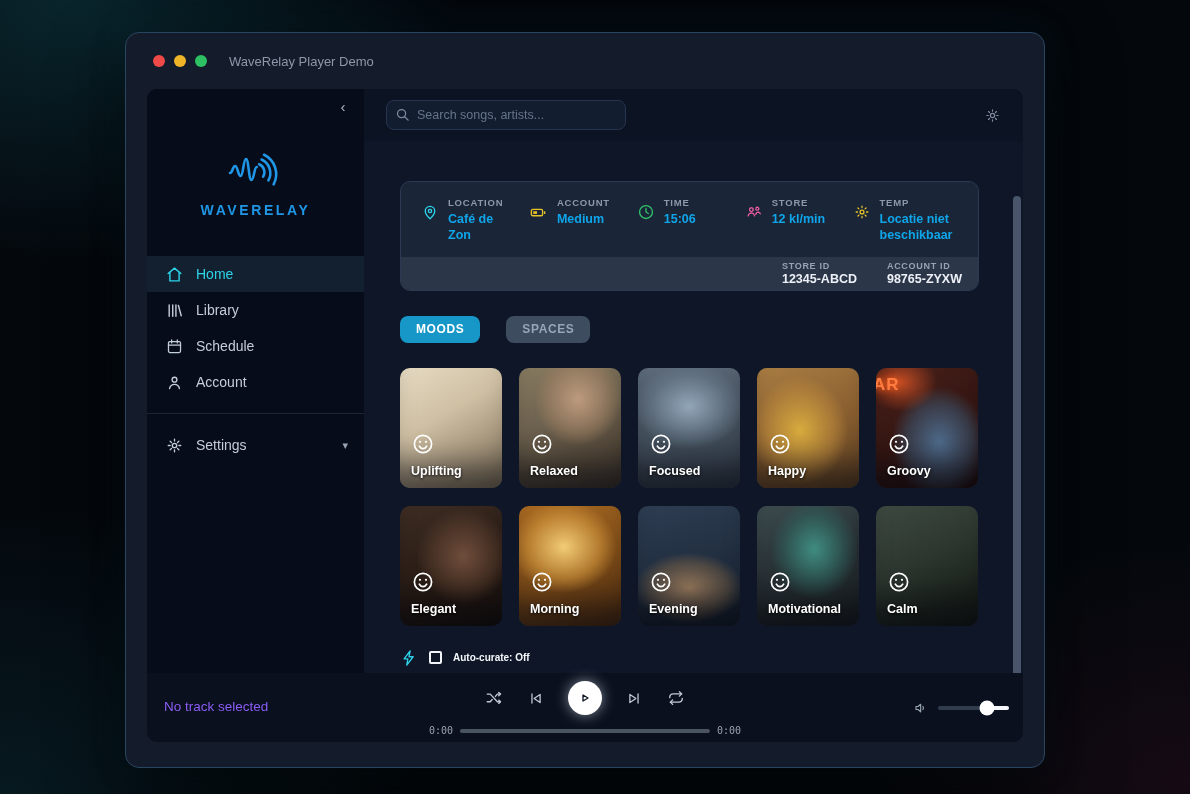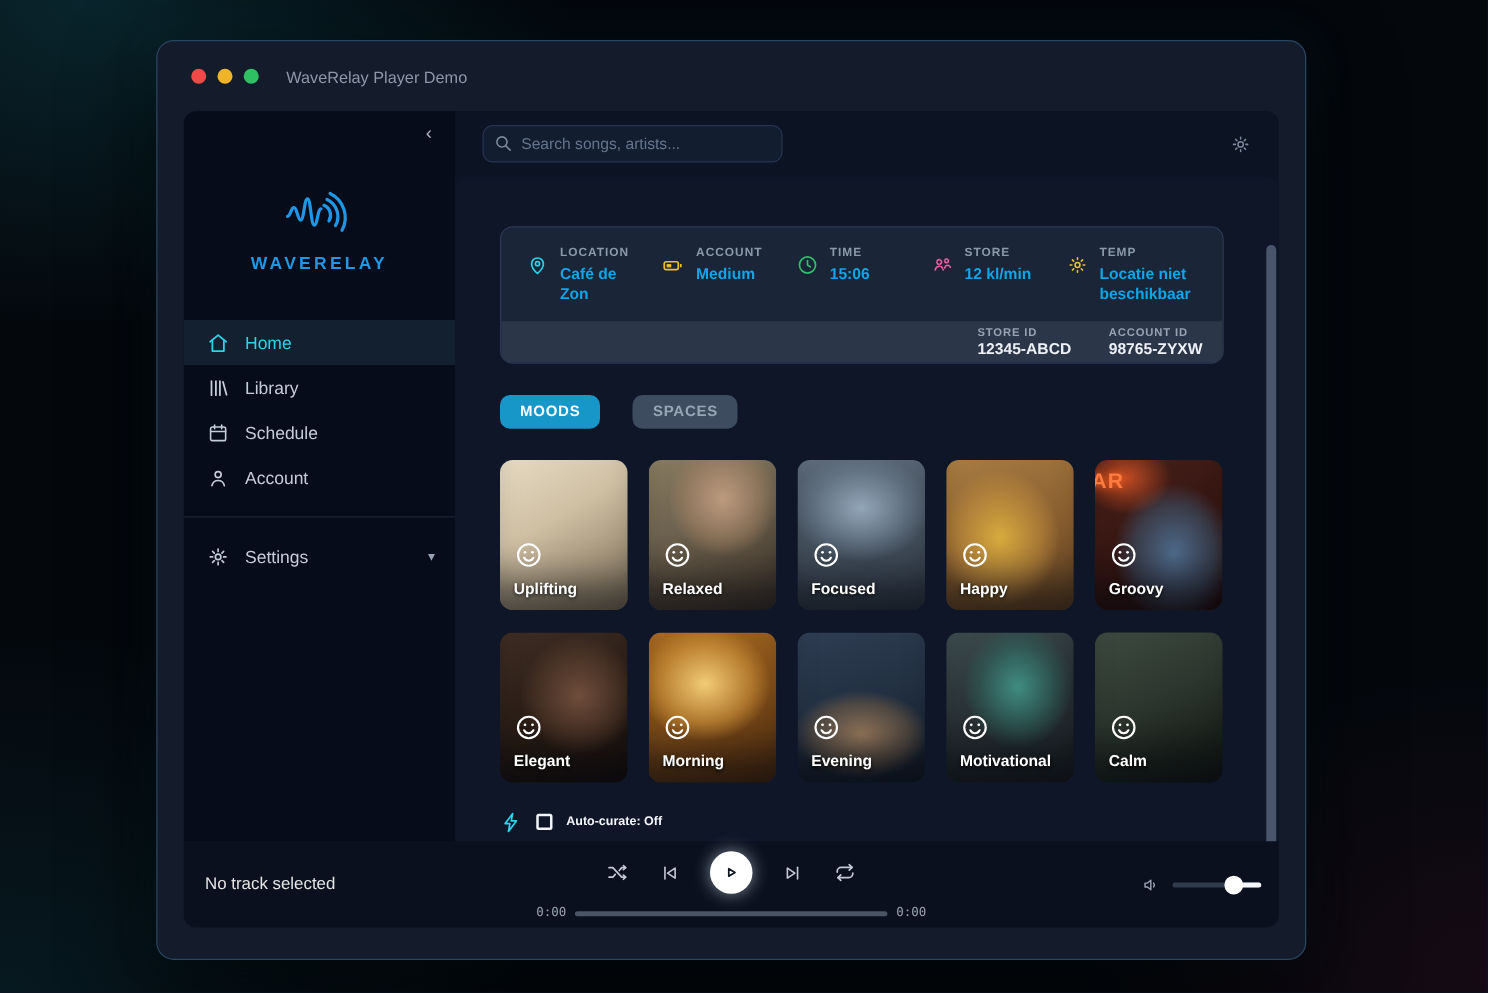--- a/index.html
+++ b/index.html
@@ -96,21 +96,21 @@
                linear-gradient(165deg,#2e3d52 0%,#223042 45%,#131b27 100%); }
   .m-motivational { background:radial-gradient(56px 64px at 56% 36%,#3f8c81 0%,rgba(46,96,90,.55) 55%,transparent 78%),
                     linear-gradient(160deg,#3c4b4e 0%,#272f33 50%,#171c1f 100%); }
   .m-calm { background:linear-gradient(155deg,#3d4940 0%,#2c362e 45%,#1a211b 78%,#121712 100%); }
   
   .autocurate { margin-top:23px; display:flex; align-items:center; gap:11px; }
   .ac-checkbox { width:13px; height:13px; border:2px solid #f2f5f9; border-radius:2px; background:transparent; cursor:pointer; }
   .ac-label { color:#f4f7fa; font-size:10px; font-weight:bold; }
   
   .player { height:69px; background:#0a101e; position:relative; flex:none; }
-  .track-status { position:absolute; left:17px; top:26px; font-size:13.5px; color:#e5e5e5; }
+  .track-status { position:absolute; left:17px; top:26px; font-size:13.5px; color:#8b5cf6; }
   .controls { position:absolute; left:50%; top:8px; transform:translateX(-50%); display:flex; align-items:center; gap:24px; }
   .ctl-btn { color:#c3cbd8; display:flex; align-items:center; justify-content:center; cursor:pointer; }
   .play-btn { width:34px; height:34px; border-radius:50%; background:#fff; display:flex; align-items:center; justify-content:center;
               box-shadow:0 0 14px rgba(230,240,255,.55); cursor:pointer; }
   .timeline { position:absolute; left:50%; top:52px; transform:translateX(-50%); display:flex; align-items:center; gap:7px; }
   .time { font-family:"DejaVu Sans Mono", monospace; font-size:10px; color:#98a2b0; }
   .progress { width:250px; height:4px; background:#4a5462; border-radius:2px; cursor:pointer; }
   .volume { position:absolute; right:14px; top:27px; display:flex; align-items:center; gap:9px; }
   .vol-slider { position:relative; width:71px; height:4px; background:#303b4c; border-radius:2px; cursor:pointer; }
   .vol-fill { position:absolute; right:0; top:0; height:4px; width:31%; background:#f5f7fa; border-radius:2px; }

